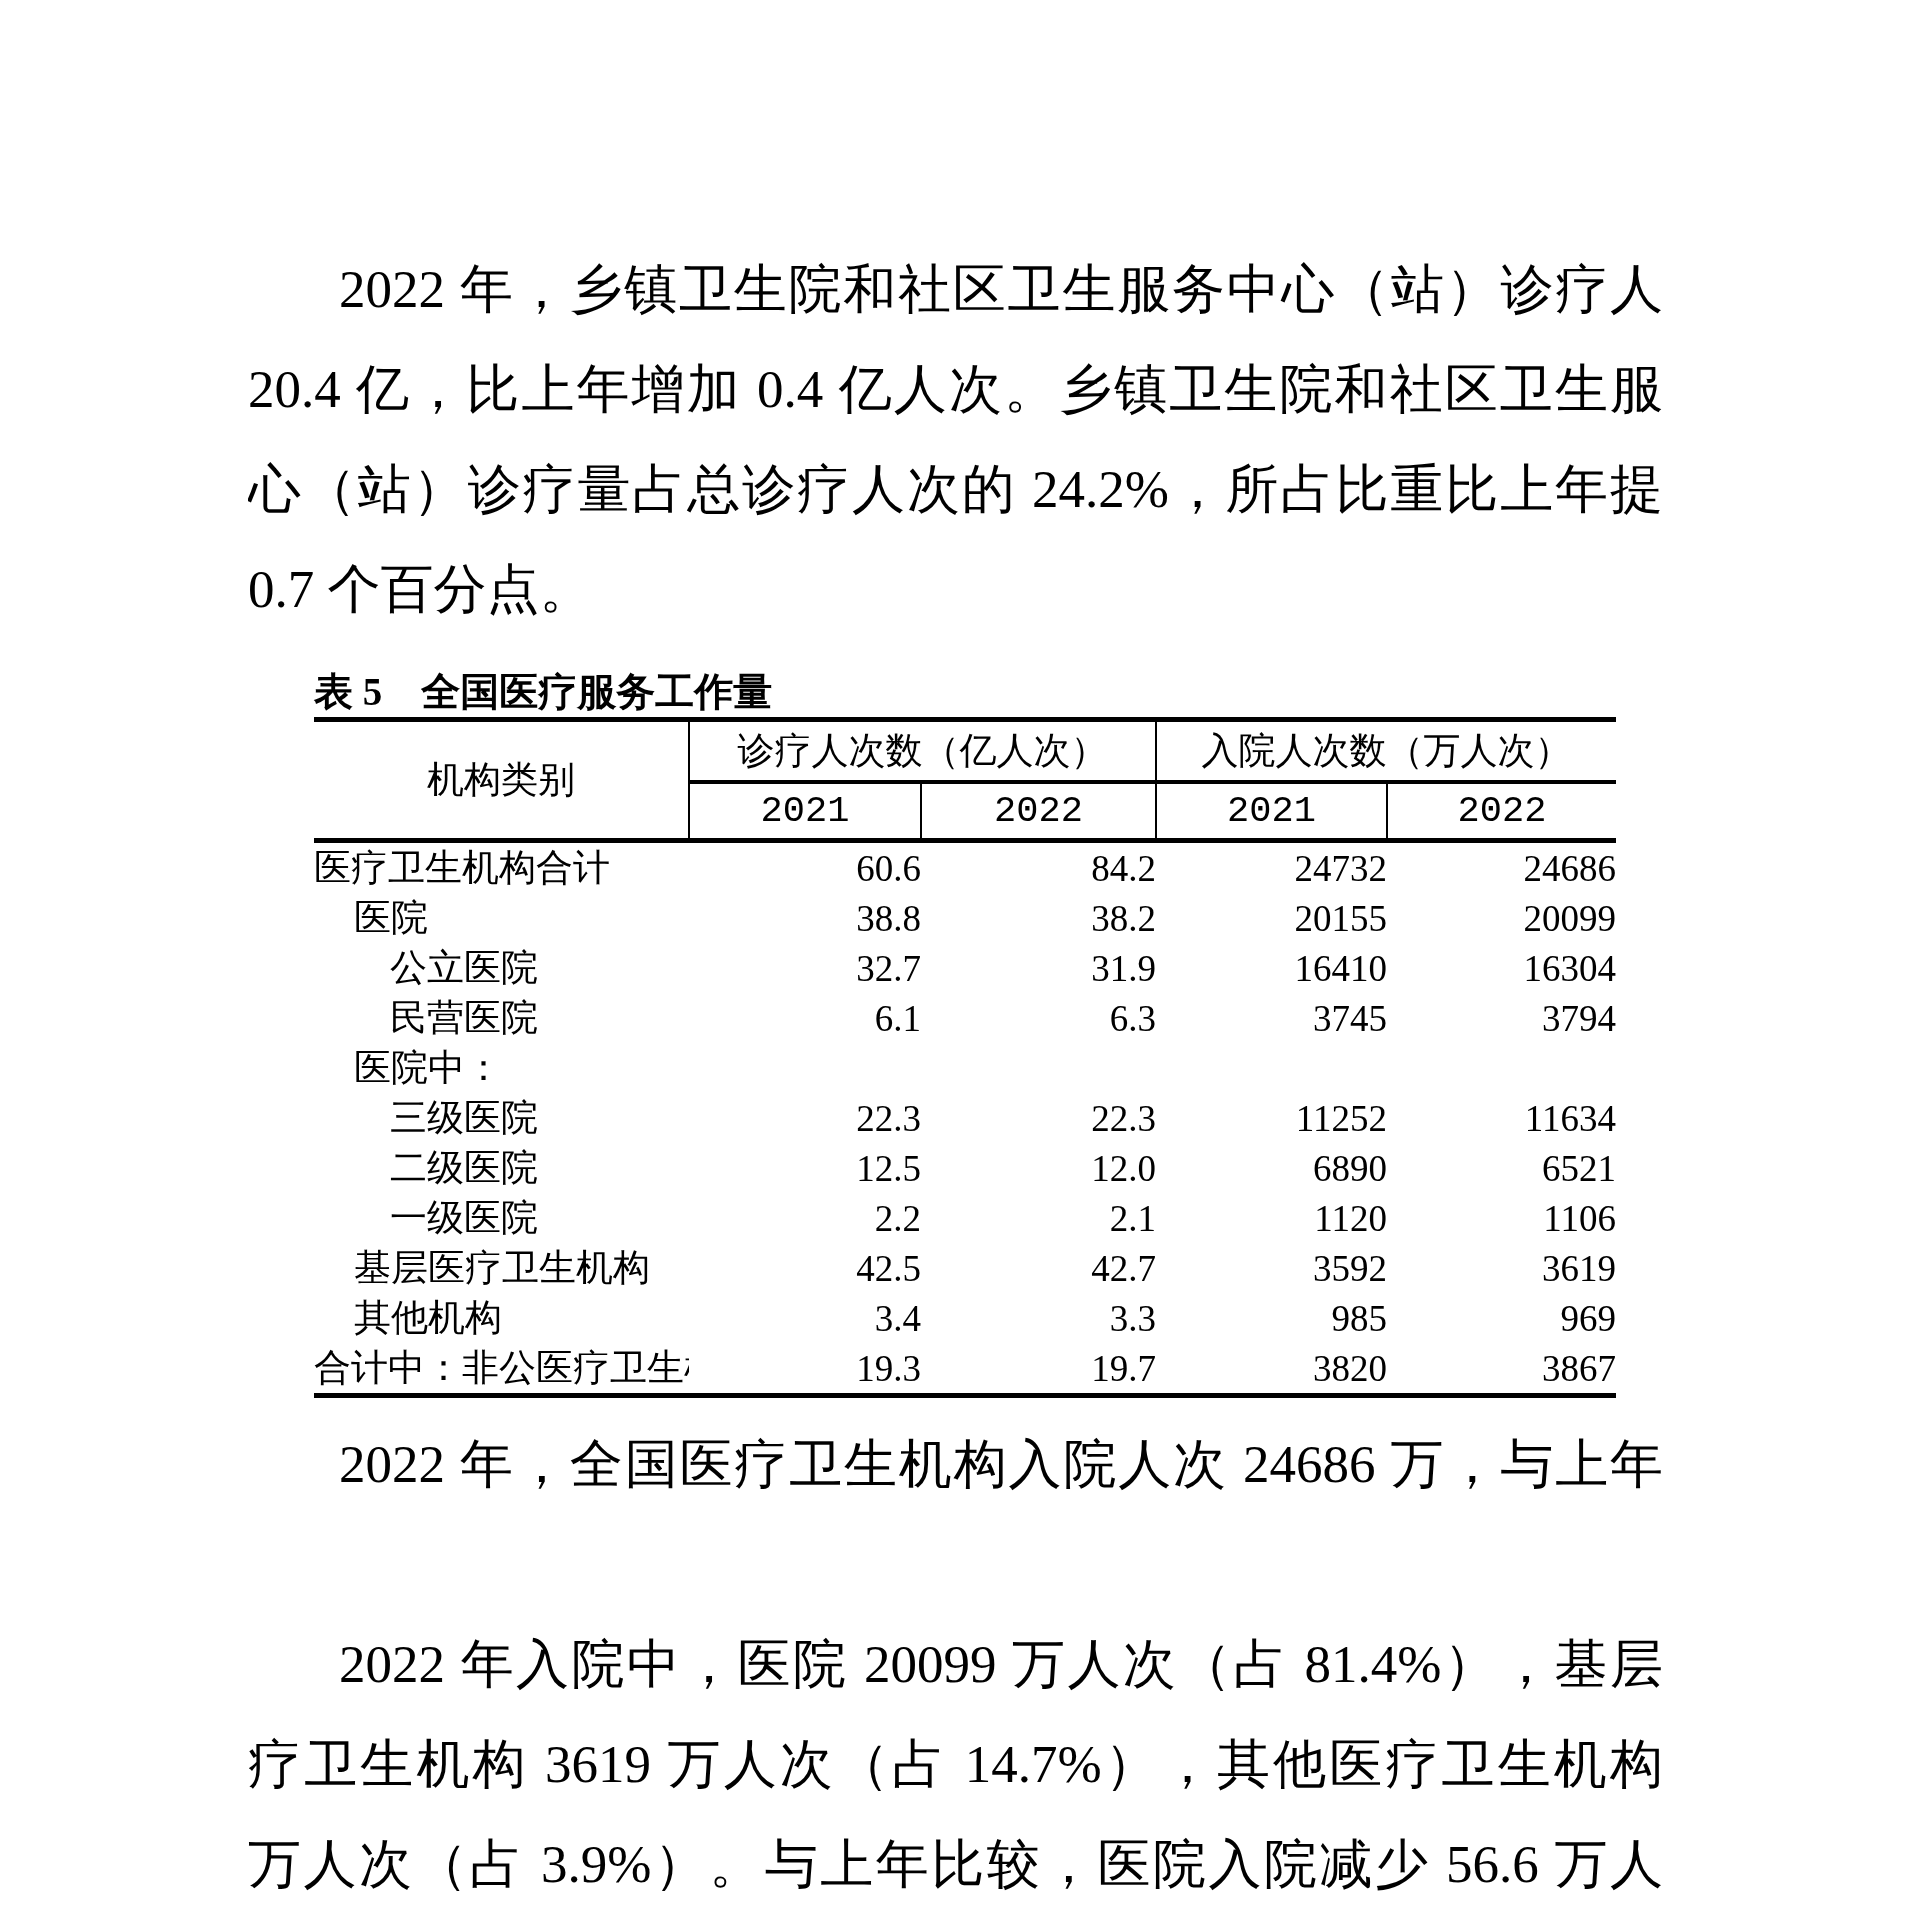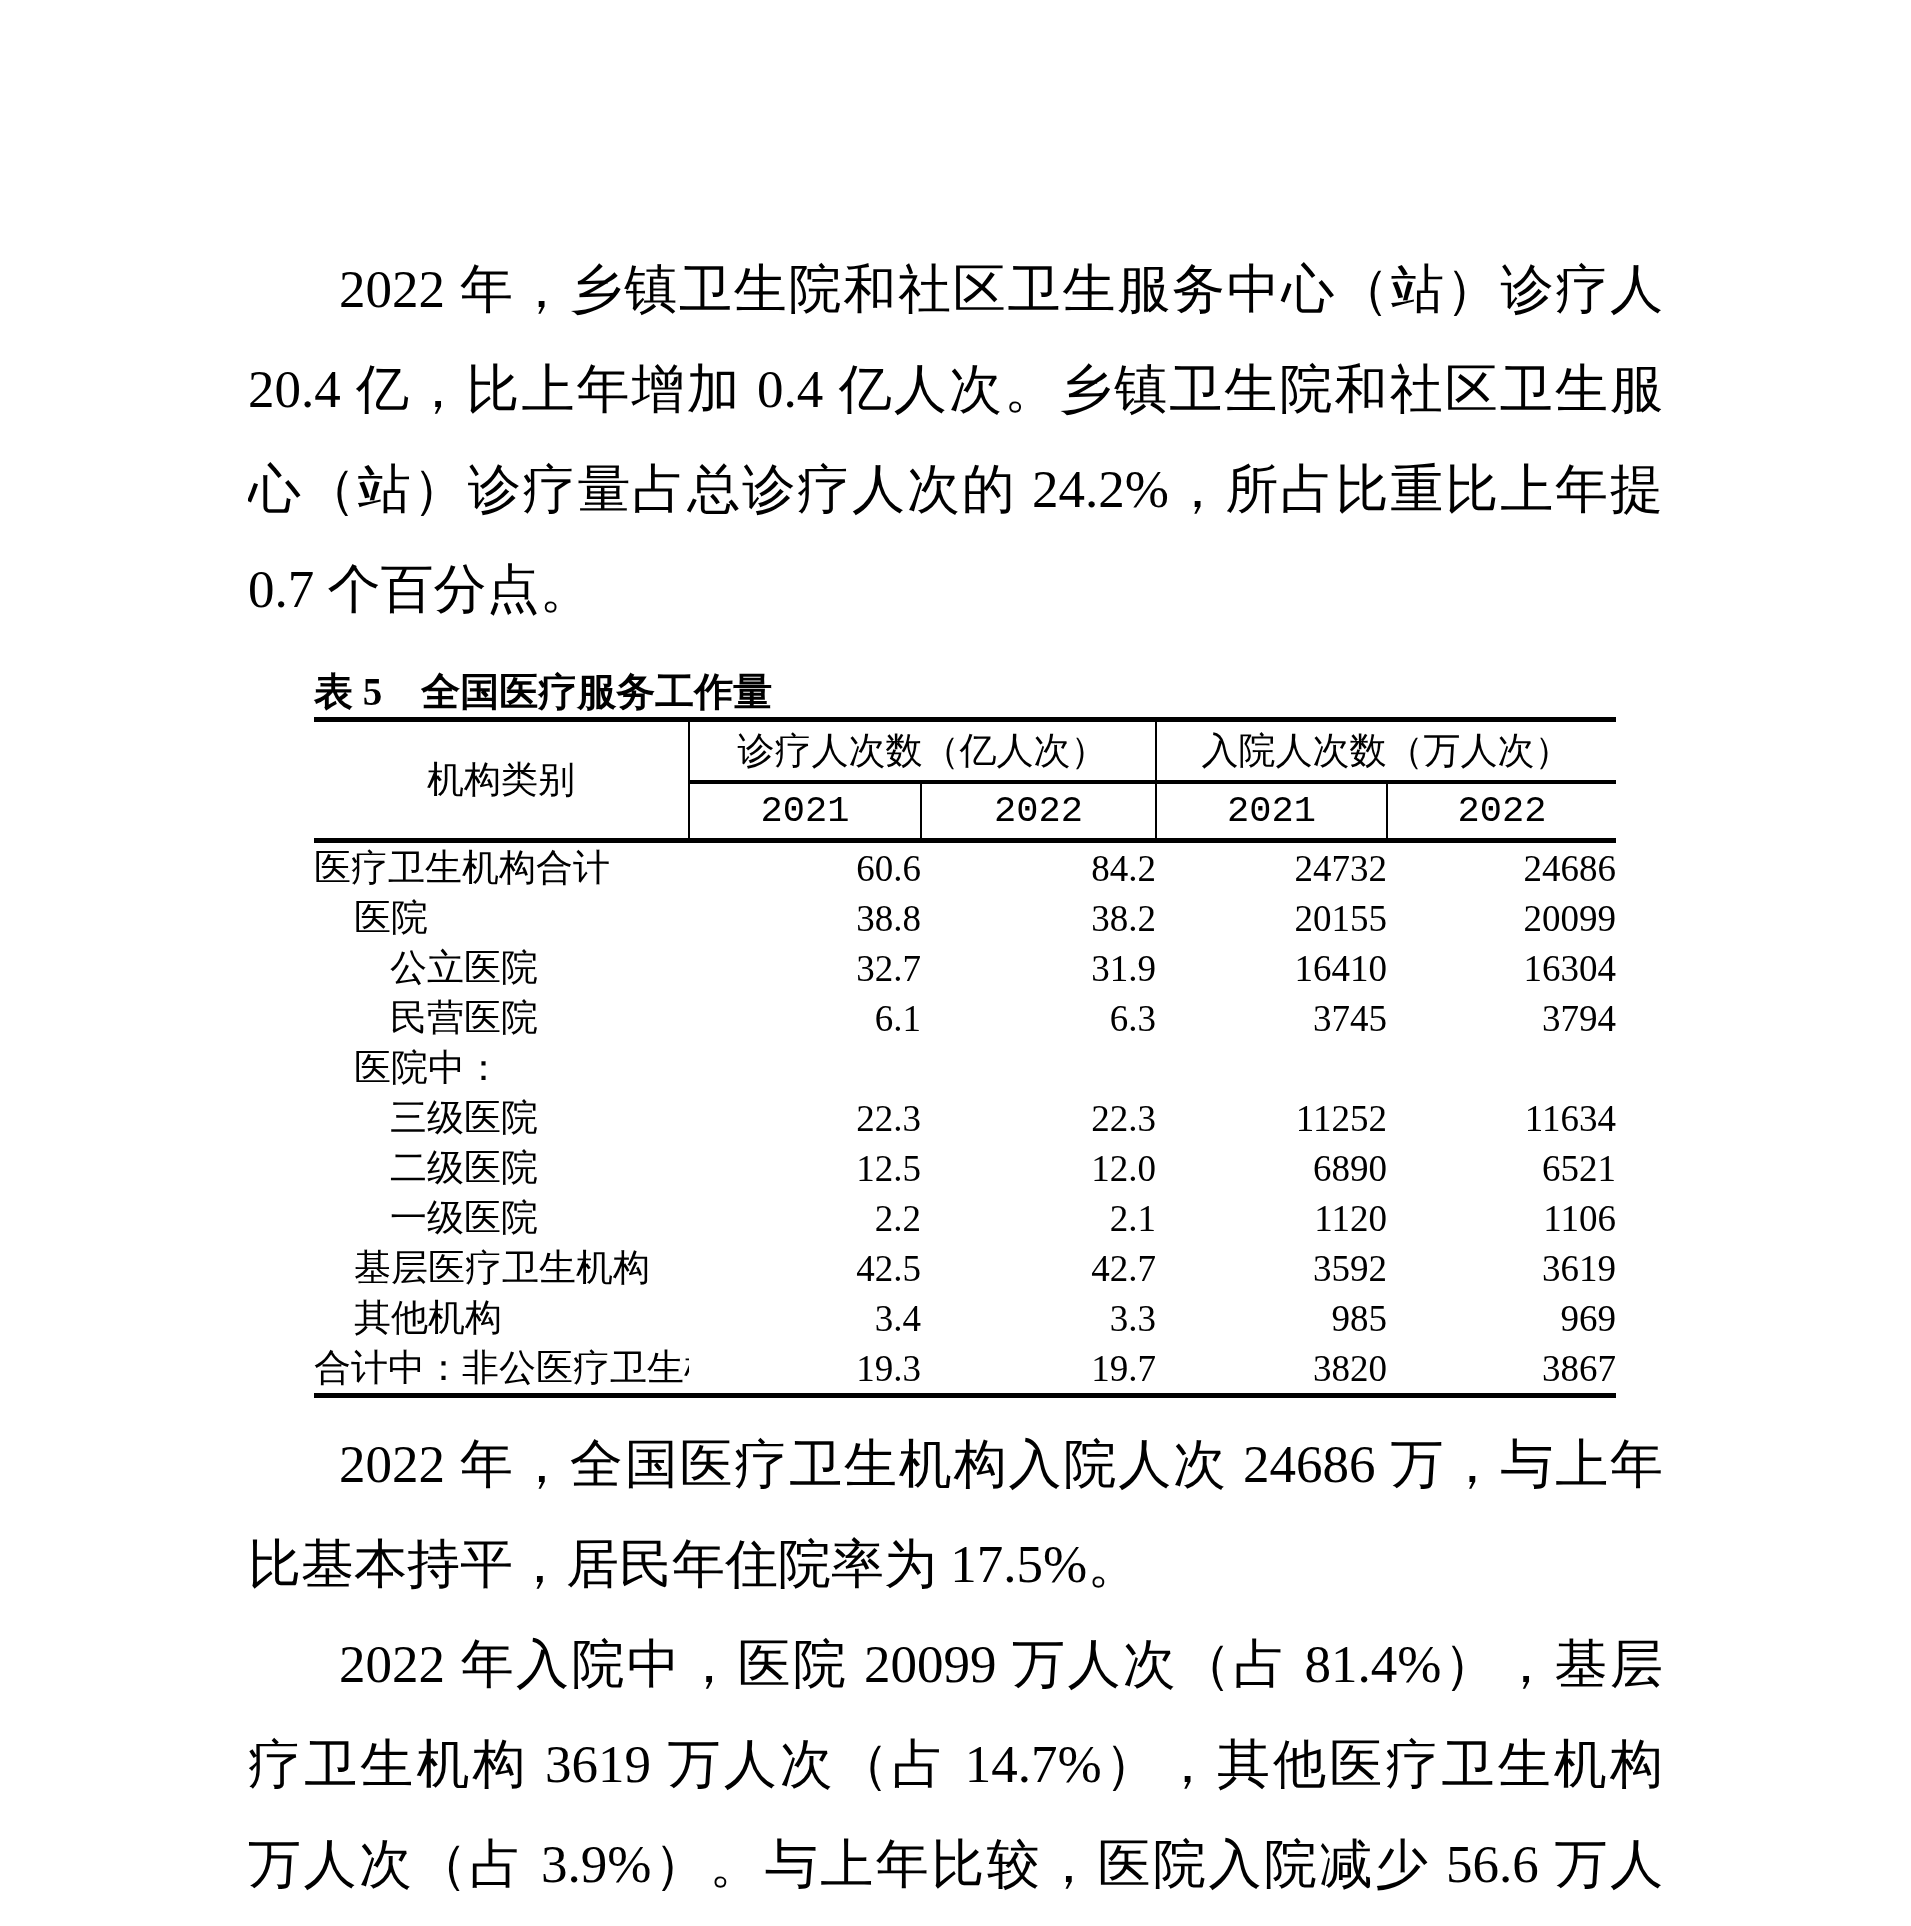--- a/index.html
+++ b/index.html
@@ -198,21 +198,20 @@
       <td class="num">19.3</td>
       <td class="num">19.7</td>
       <td class="num">3820</td>
       <td class="num">3867</td>
     </tr>
   </tbody>
 </table>
 
 <div class="para" style="top:1414px">
   <div class="line first">2022 年，全国医疗卫生机构入院人次 24686 万，与上年相</div>
-  <div class="line last">比基本持平，居民年住院率为 17.5%。</div>
 </div>
 
 <div class="para" style="top:1614px">
   <div class="line first">2022 年入院中，医院 20099 万人次（占 81.4%），基层医</div>
   <div class="line">疗卫生机构 3619 万人次（占 14.7%），其他医疗卫生机构 969</div>
   <div class="line">万人次（占 3.9%）。与上年比较，医院入院减少 56.6 万人次，</div>
   <div class="line">基层医疗卫生机构入院增加 27.4 万人次，其他医疗卫生机构入</div>
 
 </div>
 

